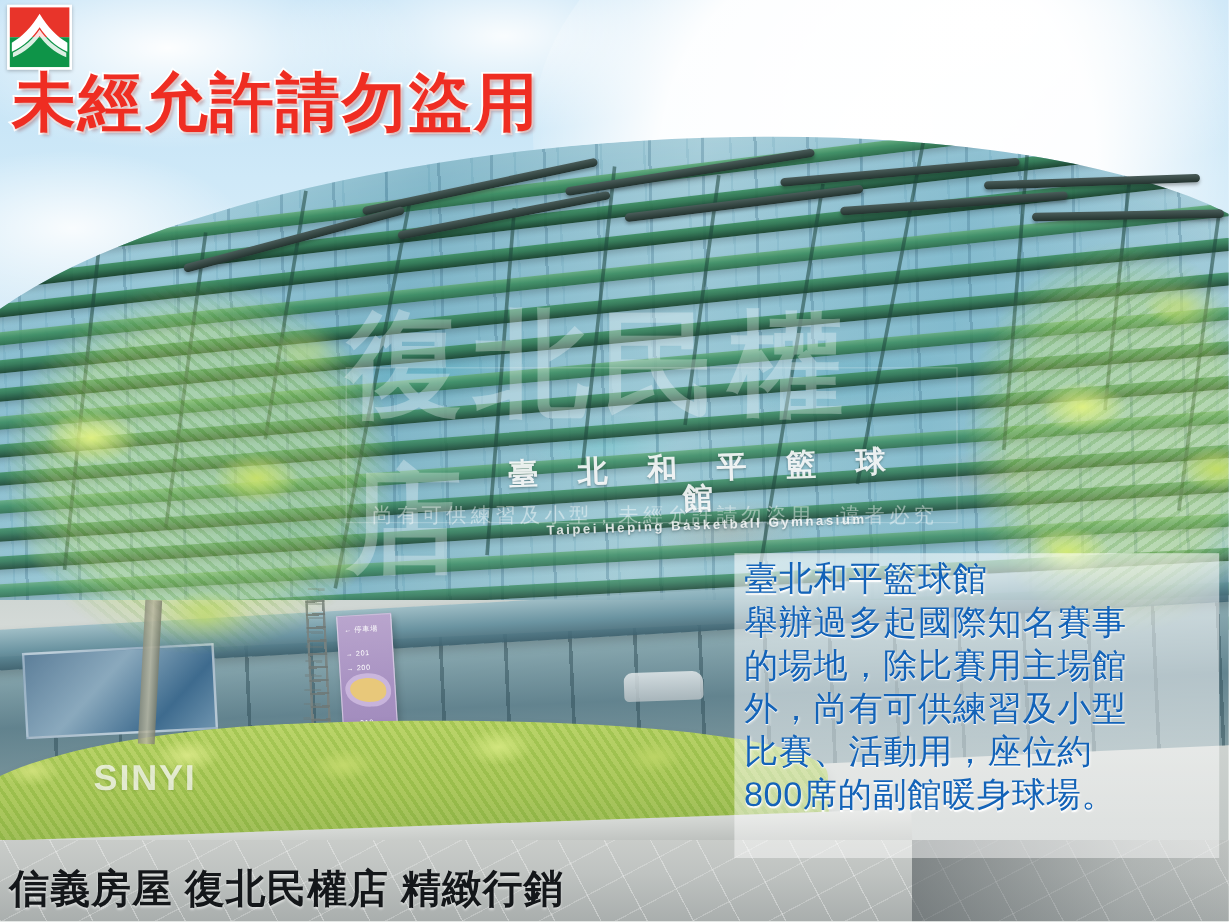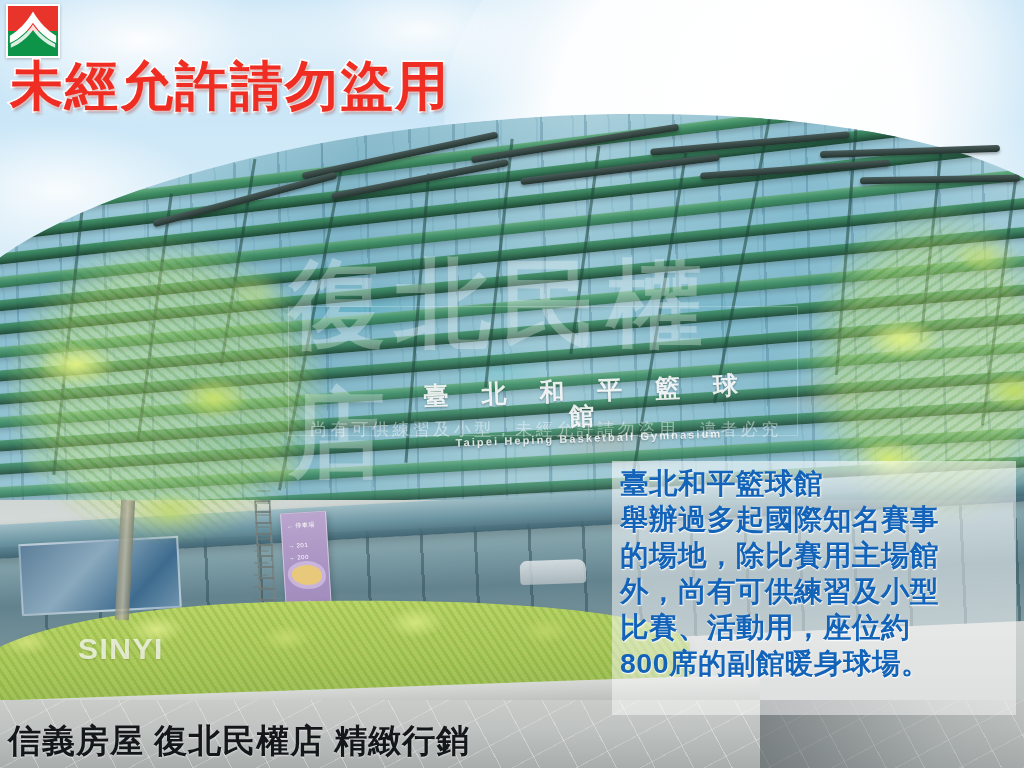--- a/index.html
+++ b/index.html
@@ -183,21 +183,21 @@
 
   .bigtitle { position:absolute; left:10px; top:58px; font-size:53px; font-weight:700; letter-spacing:2px;
     color:#ef2d22; line-height:1.05;
     -webkit-text-stroke:3px #fff; paint-order:stroke fill;
     text-shadow:2px 3px 3px rgba(120,0,0,.28); }
 
   
   .descbox { position:absolute; left:612px; top:461px; width:404px; height:254px;
     background:linear-gradient(to bottom, rgba(255,255,255,.56), rgba(255,255,255,.46));
     padding:4px 6px 0 8px; }
-  .descbox p { font-size:28.5px; line-height:36px; letter-spacing:.5px; color:#1363b8; font-weight:700;
+  .descbox p { font-size:28.5px; line-height:36px; letter-spacing:.5px; color:#1363b8; font-weight:400;
     text-shadow:0 1px 0 rgba(255,255,255,.85), 1px 1px 2px rgba(255,255,255,.7); white-space:pre-wrap; }
 
   
   .footer { position:absolute; left:8px; bottom:4px; font-size:33px; font-weight:700; letter-spacing:1px;
     color:#14171a; text-shadow:0 1px 2px rgba(255,255,255,.55); }
 </style>
 </head>
 <body>
 
 <div class="stage">

